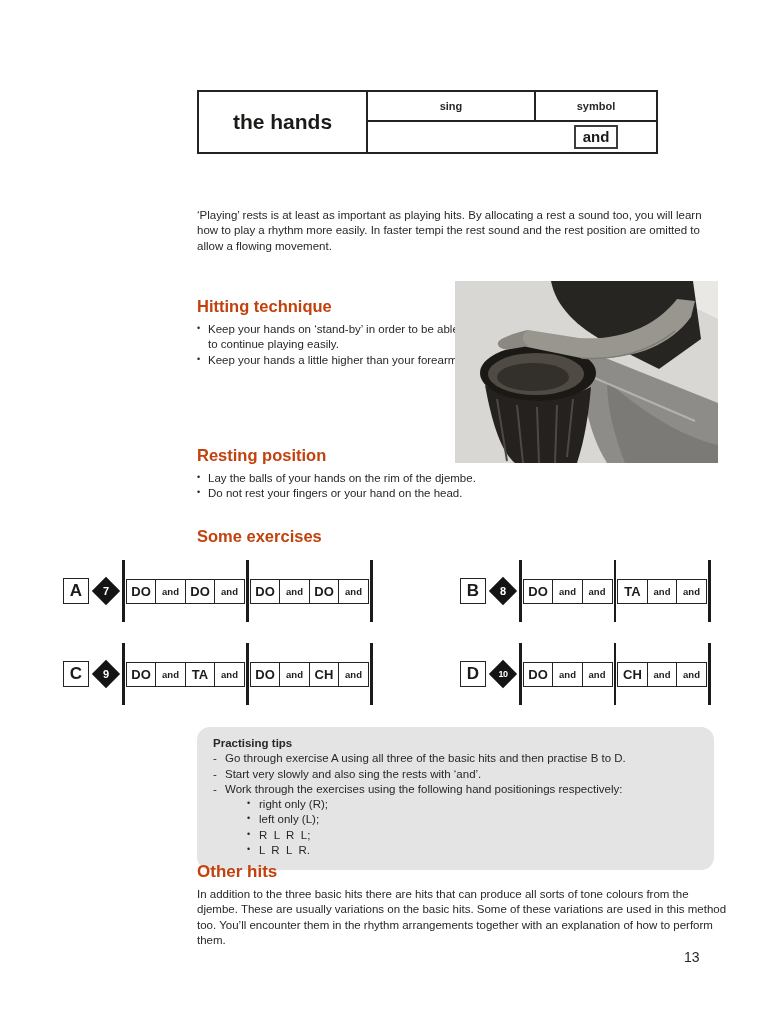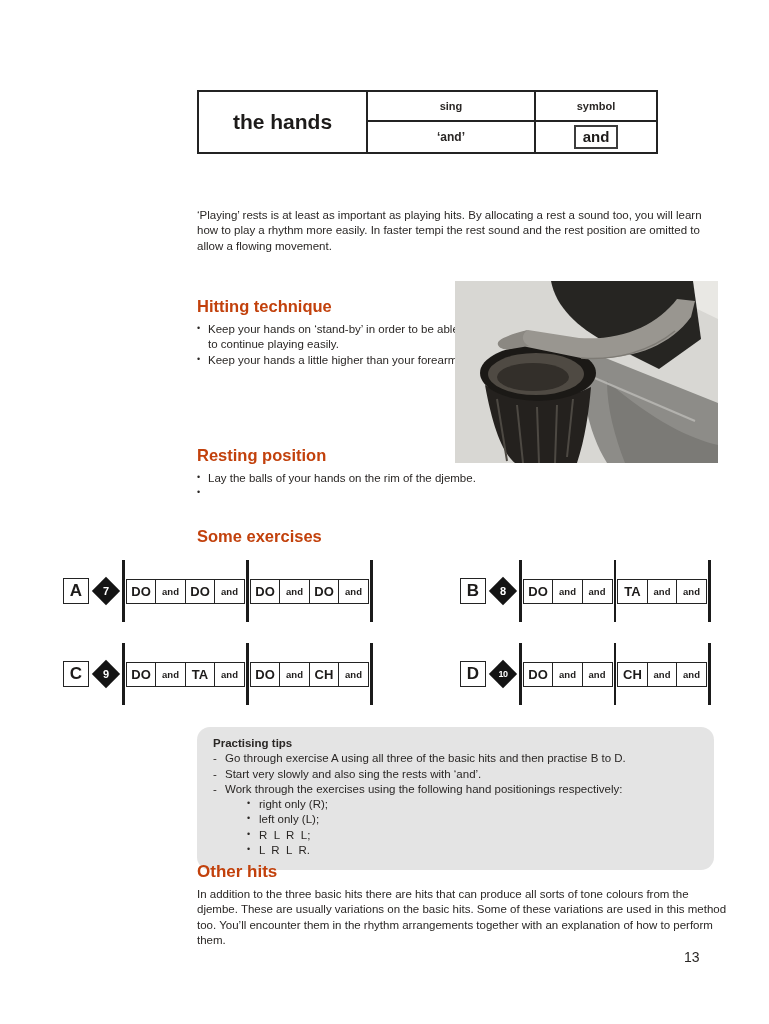--- a/index.html
+++ b/index.html
@@ -78,21 +78,20 @@
 </style>
 </head>
 <body>
 
 <div class="page">
 
   <div class="resttable">
     <div class="rt-cell rt-title">the hands</div>
     <div class="rt-cell rt-sing-h">sing</div>
     <div class="rt-cell rt-sym-h">symbol</div>
-    <div class="rt-cell rt-sing-v">‘and’</div>
     <div class="rt-cell rt-sym-v">
       <span class="andbox">and</span>
     </div>
   </div>
 
   <p class="para intro">‘Playing’ rests is at least as important as playing hits. By allocating a rest a sound too, you will learn how to play a rhythm more easily. In faster tempi the rest sound and the rest position are omitted to allow a flowing movement.</p>
 
   <h2 class="heading" style="left:197px;top:297px;">Hitting technique</h2>
   <div class="bullets" style="left:197px;top:322px;width:272px;">
     <div class="b-item">
@@ -126,20 +125,21 @@
   </div>
 
   <h2 class="heading" style="left:197px;top:446px;">Resting position</h2>
   <div class="bullets" style="left:197px;top:471px;width:340px;">
     <div class="b-item">
       <span class="b-dot">•</span>
       <span>Lay the balls of your hands on the rim of the djembe.</span>
     </div>
     <div class="b-item">
       <span class="b-dot">•</span>
+      <span>Do not rest your fingers or your hand on the head.</span>
     </div>
   </div>
 
   <h2 class="heading" style="left:197px;top:527px;">Some exercises</h2>
 
   <div class="exercise" style="left:63px;top:560px;">
     <div class="exlabel">A</div>
     <div class="diamond">
         <span class="dnum">7</span>
       </div>

